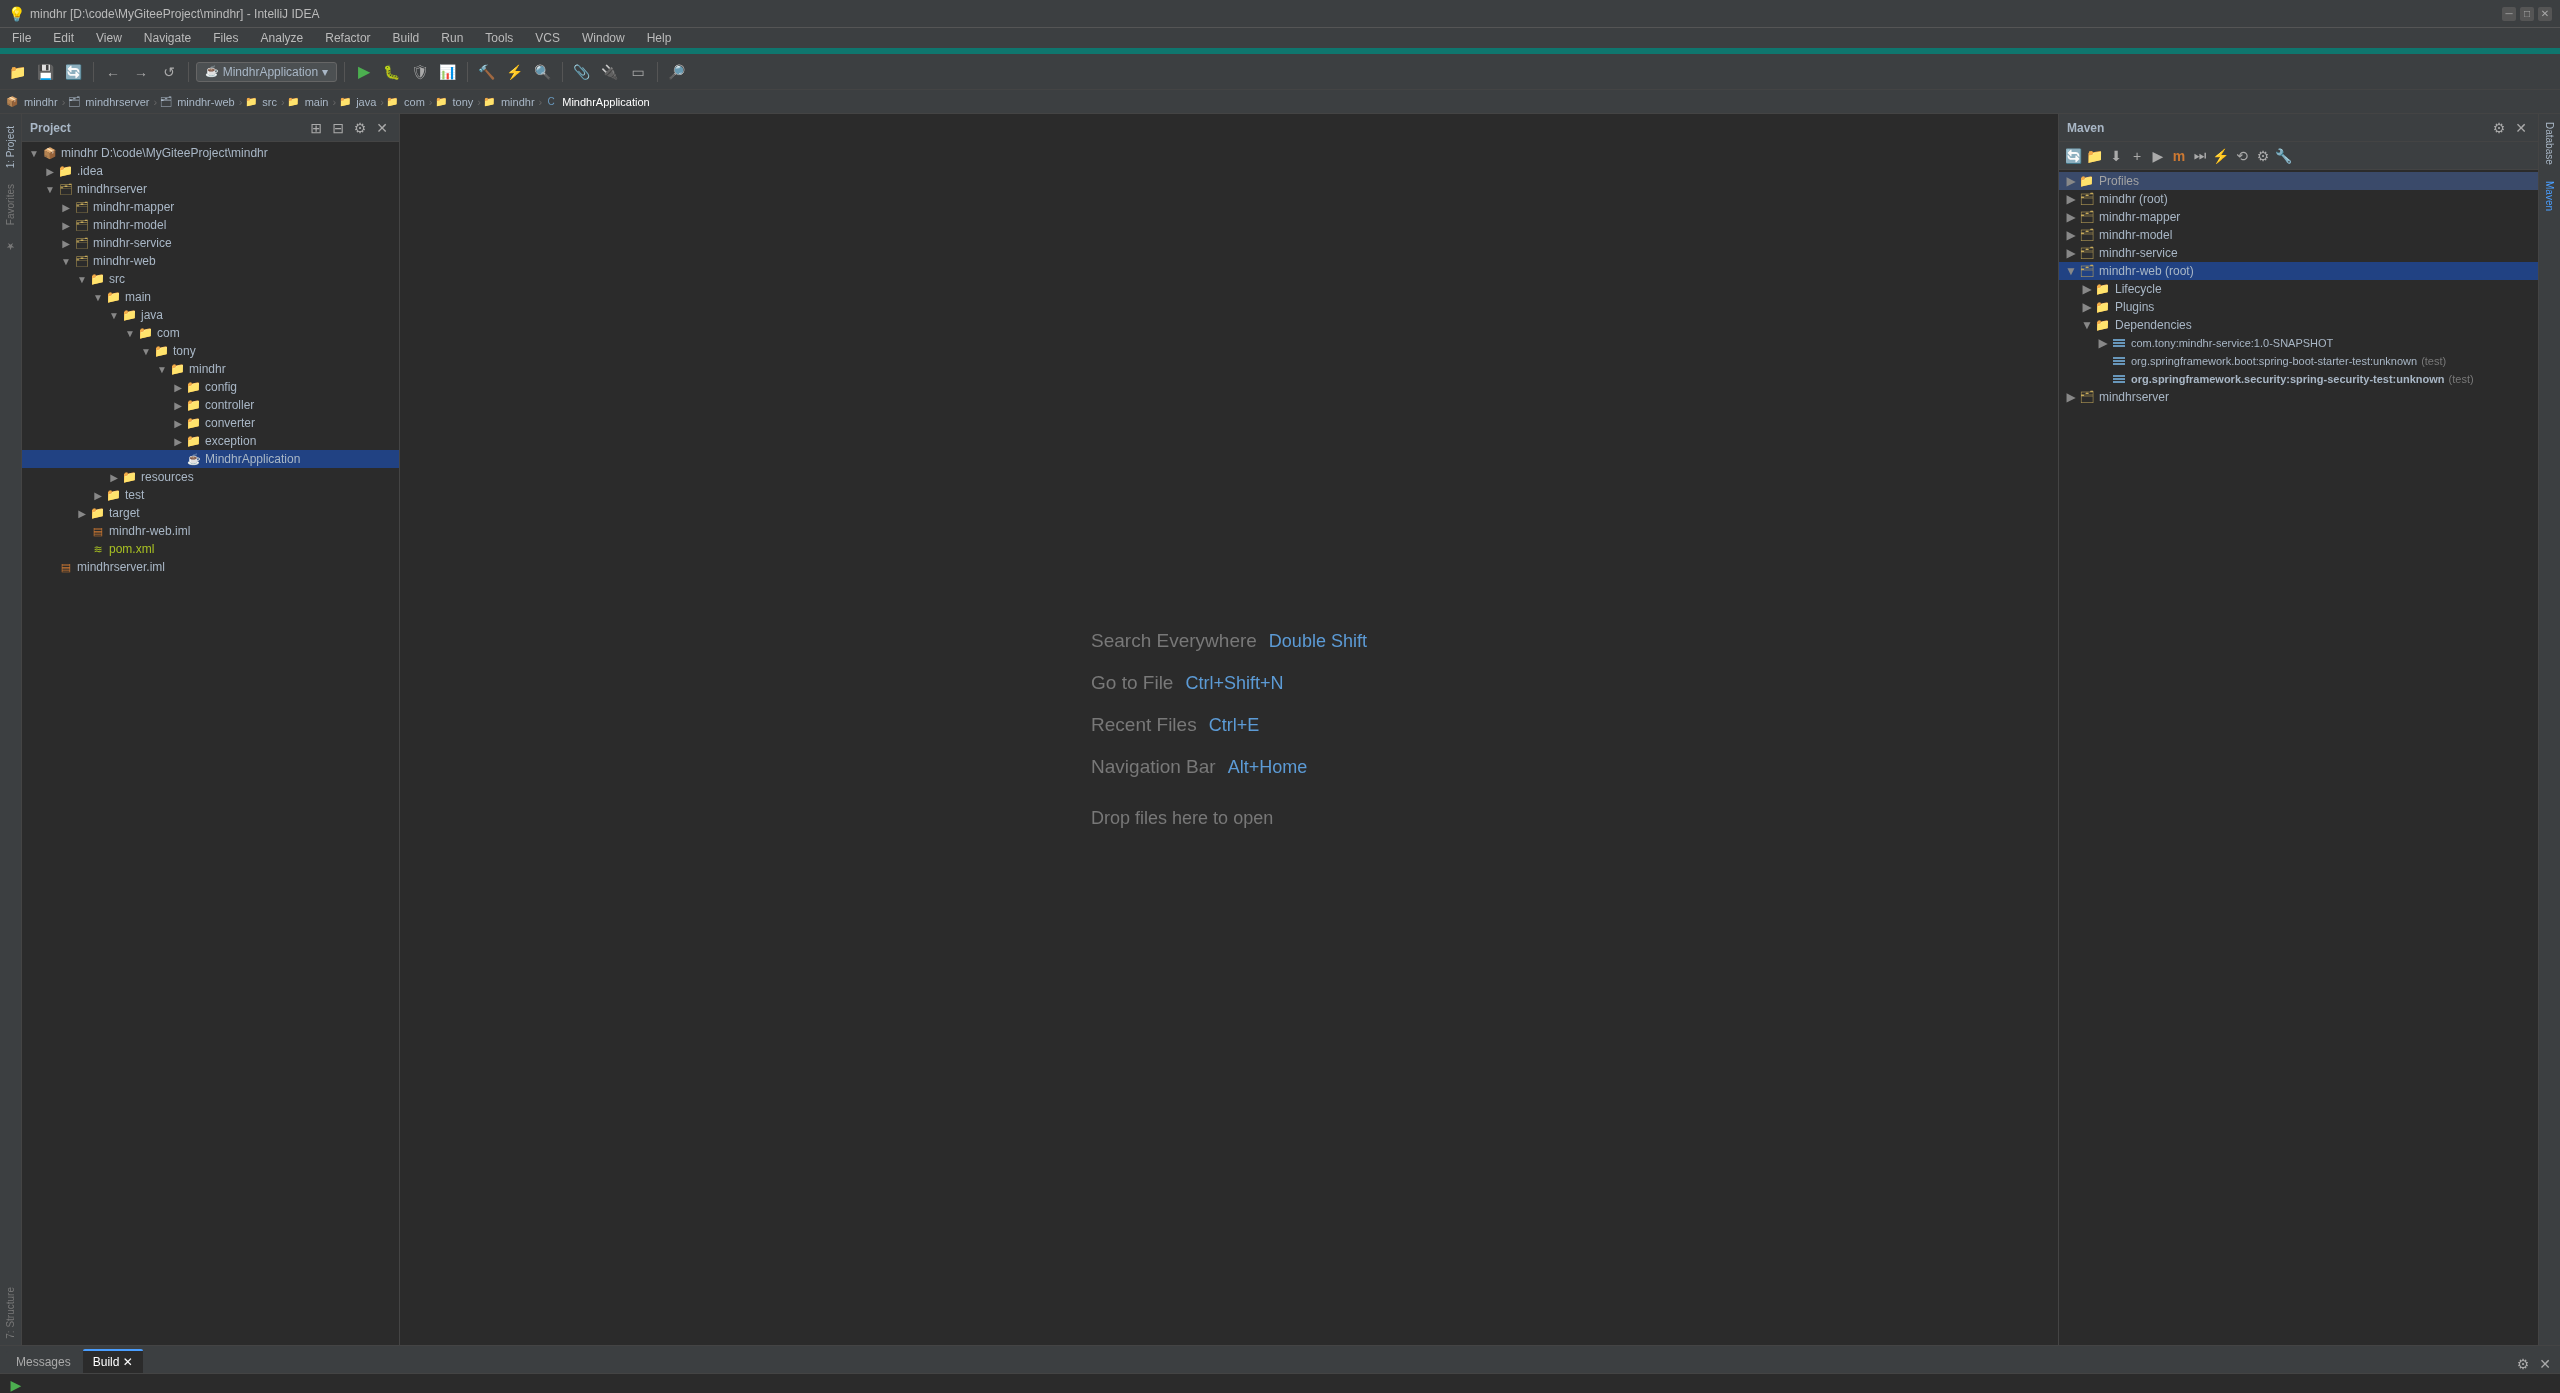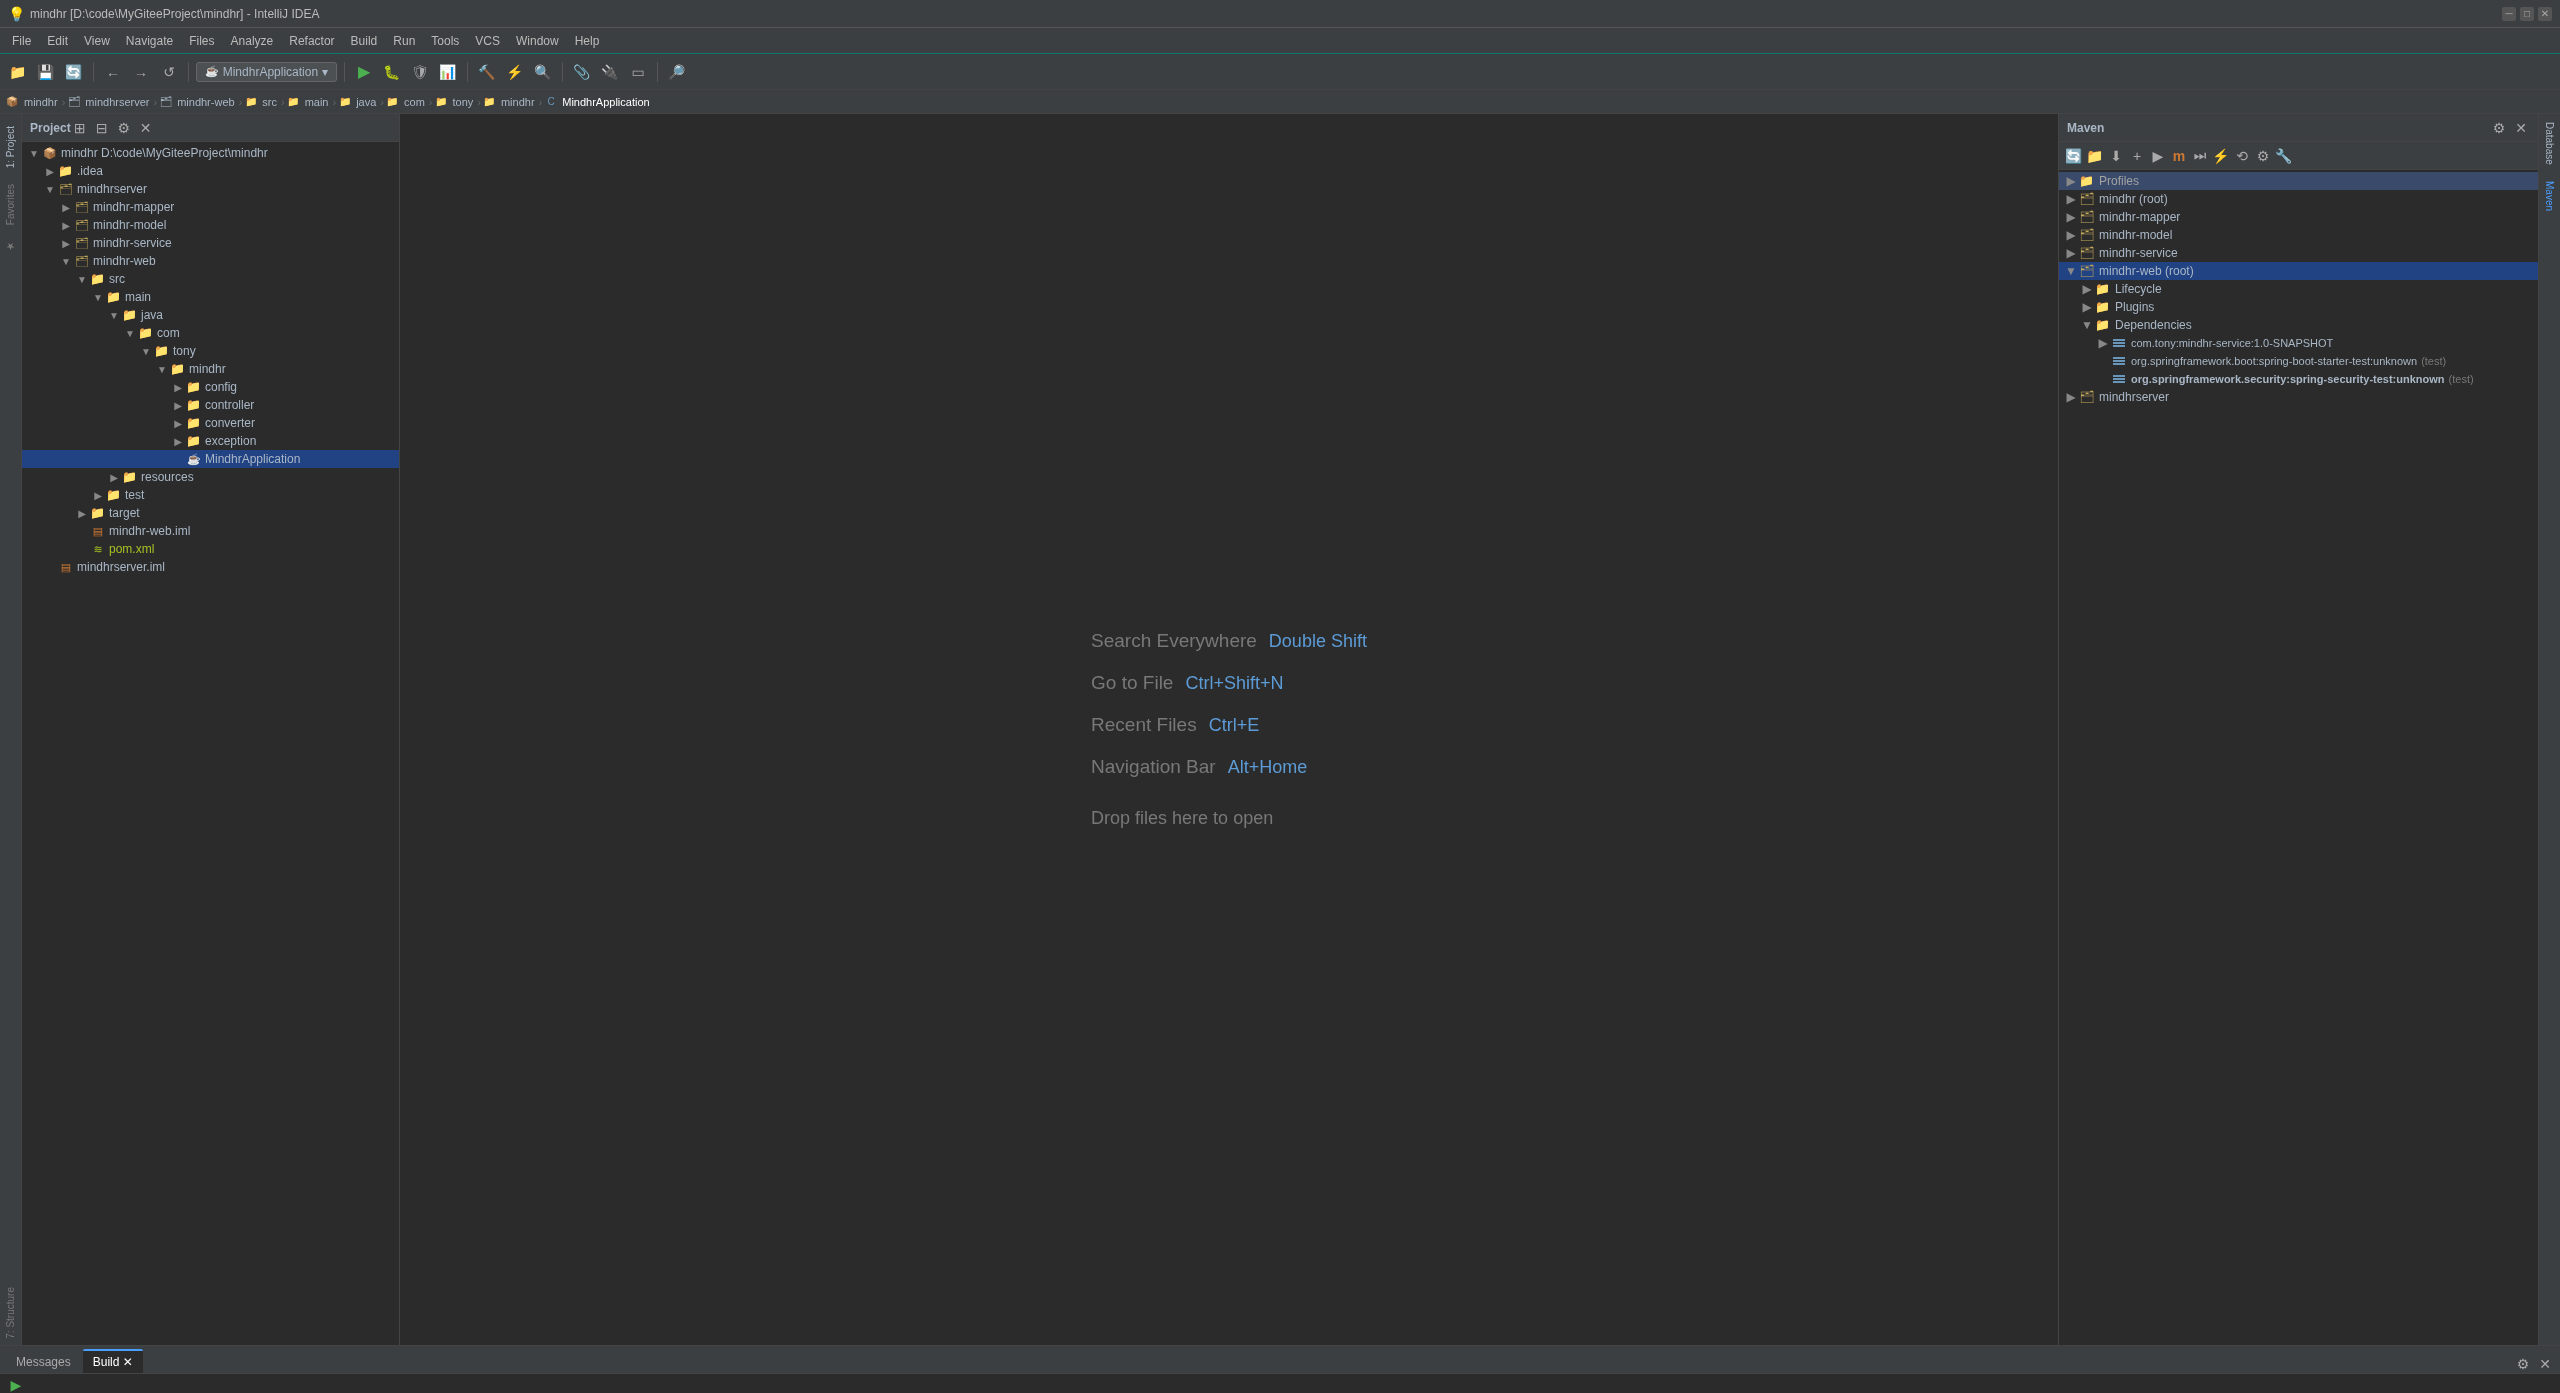--- a/index.html
+++ b/index.html
@@ -56,22 +56,22 @@
       font-size: 10px;
     }
 
     
     .menu-bar {
       height: 26px;
       background: #3c3f41;
       display: flex;
       align-items: center;
       padding: 0 4px;
-      border-bottom: 1px solid #0f766e;
-      gap: 0;
+      border-bottom: 6px solid #0f766e;
+      gap: 6px;
     }
     .menu-item {
       padding: 2px 8px;
       color: #bbb;
       font-size: 12px;
       cursor: pointer;
       border-radius: 2px;
     }
 
     
@@ -135,20 +135,21 @@
       border-right: 1px solid #444;
       display: flex;
       flex-direction: column;
     }
     .panel-header {
       height: 28px;
       background: #3c3f41;
       display: flex;
       align-items: center;
       padding: 0 8px;
+      justify-content: space-between;
       border-bottom: 1px solid #444;
     }
     .panel-title {
       color: #a9b7c6;
       font-size: 12px;
       font-weight: bold;
     }
     .panel-actions {
       display: flex;
       gap: 4px;

